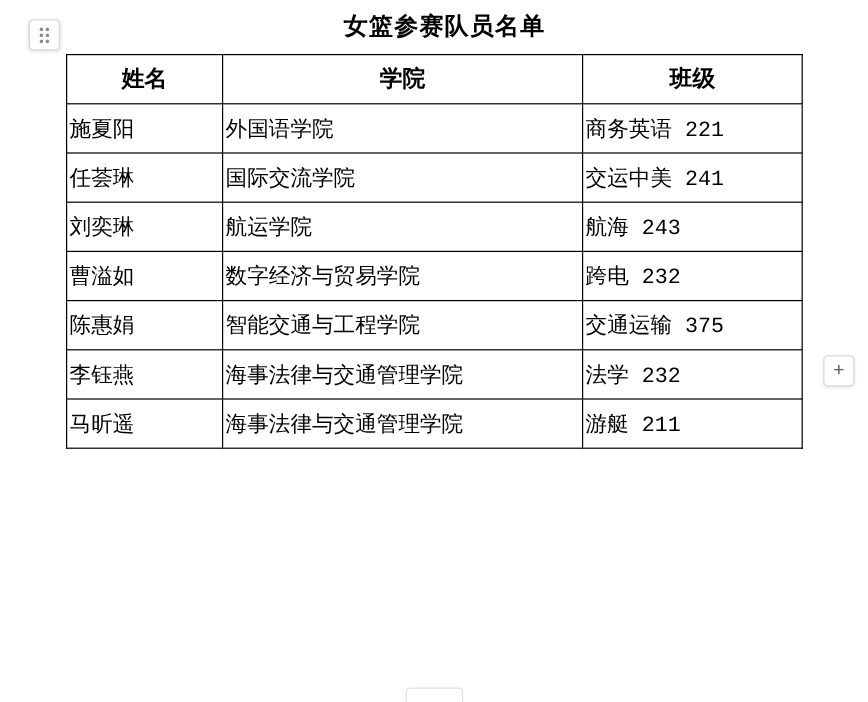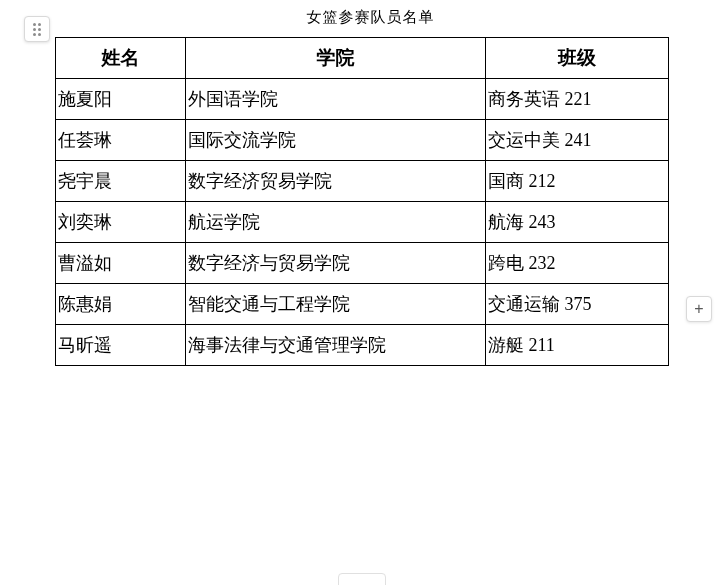--- a/index.html
+++ b/index.html
@@ -80,22 +80,22 @@
 
   .doc {
     position: absolute;
     left: 0;
     top: 0;
     width: 723px;
   }
 
   .doc-title {
     text-align: center;
-    font-size: 15px;
-    font-weight: normal;
+    font-size: 20px;
+    font-weight: bold;
     letter-spacing: 1px;
     margin-top: 8px;
     margin-bottom: 10px;
     font-family: "Liberation Serif", "DejaVu Serif", serif;
     padding-left: 18px;
   }
 
   .table-wrap {
     padding: 0 55px 0 55px;
   }
@@ -105,21 +105,21 @@
     width: 613px;
     table-layout: fixed;
   }
   table.roster th,
   table.roster td {
     border: 1px solid #000000;
     vertical-align: middle;
     font-size: 18px;
     height: 40px;
     padding: 0 2px;
-    font-family: Liberation Serif, serif;
+    font-family: Liberation Mono, monospace;
     white-space: nowrap;
   }
   table.roster th {
     font-weight: bold;
     font-size: 19px;
   }
   table.roster col.c-name { width: 130px; }
   table.roster col.c-college { width: 300px; }
   table.roster col.c-class { width: 183px; }
 </style>
@@ -147,38 +147,38 @@
           <td>施夏阳</td>
           <td>外国语学院</td>
           <td>商务英语 221</td>
         </tr>
         <tr>
           <td>任荟琳</td>
           <td>国际交流学院</td>
           <td>交运中美 241</td>
         </tr>
         <tr>
-          <td>尧宇晨</td>
-          <td>数字经济贸易学院</td>
-          <td>国商 212</td>
-        </tr>
-        <tr>
           <td>刘奕琳</td>
           <td>航运学院</td>
           <td>航海 243</td>
         </tr>
         <tr>
           <td>曹溢如</td>
           <td>数字经济与贸易学院</td>
           <td>跨电 232</td>
         </tr>
         <tr>
           <td>陈惠娟</td>
           <td>智能交通与工程学院</td>
           <td>交通运输 375</td>
+        </tr>
+        <tr>
+          <td>李钰燕</td>
+          <td>海事法律与交通管理学院</td>
+          <td>法学 232</td>
         </tr>
         <tr>
           <td>马昕遥</td>
           <td>海事法律与交通管理学院</td>
           <td>游艇 211</td>
         </tr>
       </tbody>
     </table>
   </div>
 </div>

